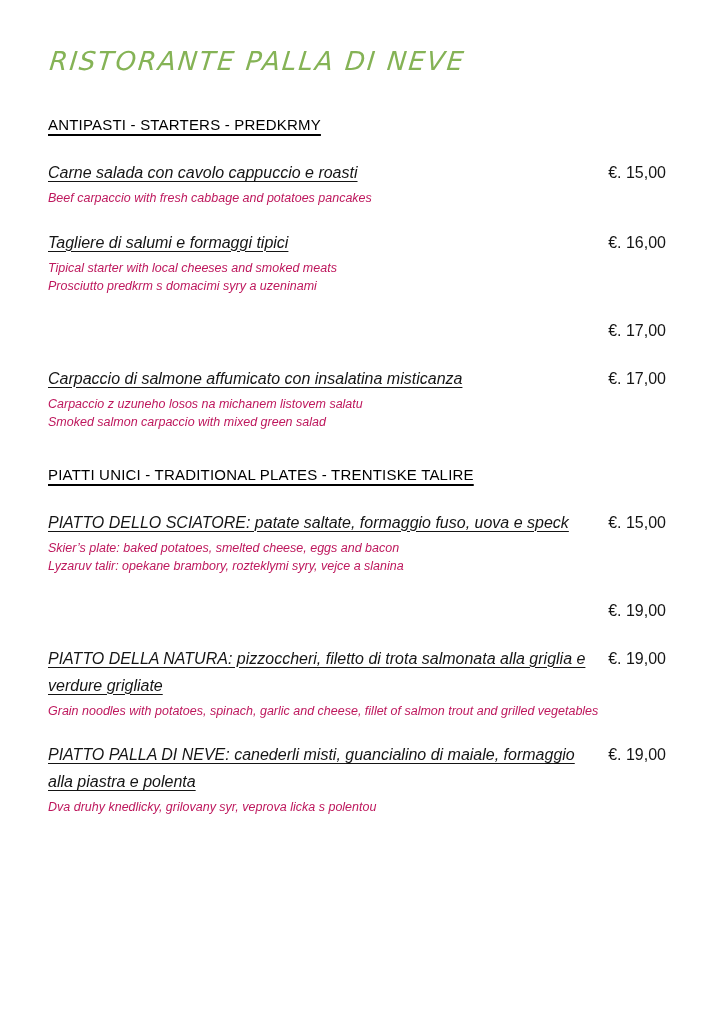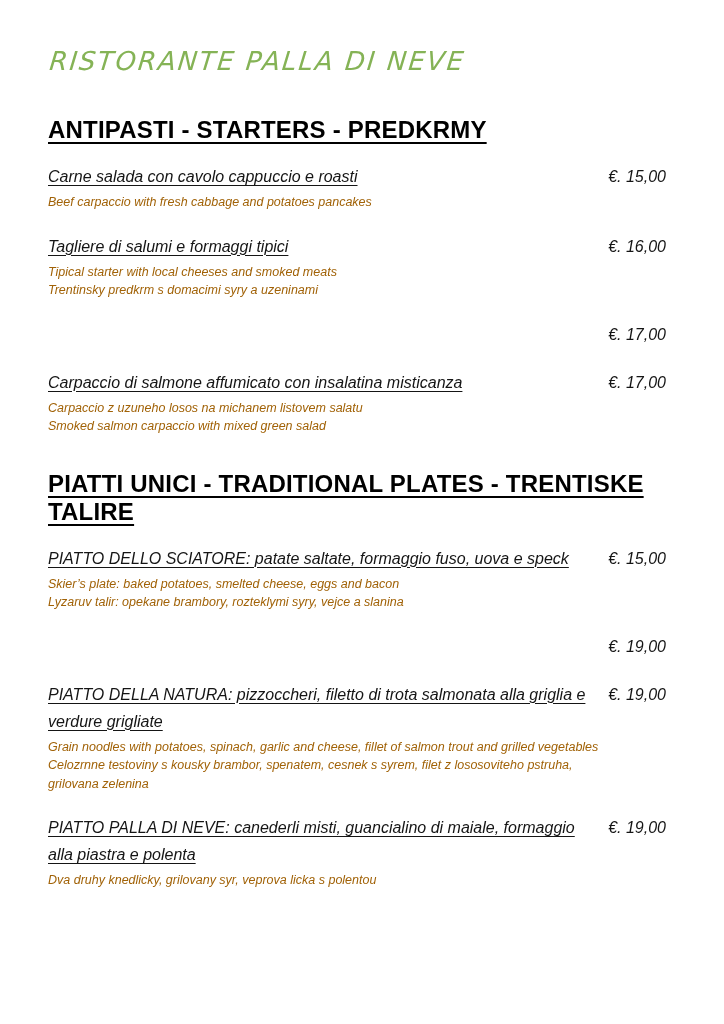--- a/index.html
+++ b/index.html
@@ -22,28 +22,28 @@
     letter-spacing: 2px;
     color: #85b356;
     transform: skewX(-6deg);
     transform-origin: left bottom;
     white-space: nowrap;
   }
   .menu-section { margin-top: 40px; }
   .menu-section.second { margin-top: 34px; }
   .section-title {
     display: inline-block;
-    font-size: 24px;
-    font-weight: 700;
+    font-size: 15px;
+    font-weight: 400;
     color: #000000;
     letter-spacing: 0.2px;
     text-decoration: underline;
     text-decoration-thickness: 2px;
     text-underline-offset: 4px;
-    margin-bottom: 19px;
+    margin-bottom: 26px;
   }
   .menu-item {
     display: flex;
     align-items: flex-start;
     margin-bottom: 21px;
   }
   .item-main { width: 552px; }
   .item-name {
     font-size: 16px;
     font-style: italic;
@@ -51,30 +51,29 @@
     line-height: 27px;
     color: #151515;
     text-decoration: underline;
     text-decoration-thickness: 1px;
     text-underline-offset: 3px;
     margin-bottom: 3px;
   }
   .item-price {
     margin-left: auto;
     font-size: 16px;
-    font-style: italic;
     line-height: 27px;
     white-space: nowrap;
     color: #151515;
   }
   .item-desc {
     font-size: 12.5px;
     font-style: italic;
     line-height: 18.5px;
-    color: #a16207;
+    color: #be185d;
   }
 </style>
 </head>
 <body>
 
 <div class="page">
 
   <h1 class="restaurant-name">RISTORANTE PALLA DI NEVE</h1>
 
   <section class="menu-section">
@@ -85,21 +84,21 @@
         <h3 class="item-name">Carne salada con cavolo cappuccio e roasti</h3>
         <p class="item-desc">Beef carpaccio with fresh cabbage and potatoes pancakes</p>
       </div>
       <div class="item-price">€. 15,00</div>
     </div>
 
     <div class="menu-item">
       <div class="item-main">
         <h3 class="item-name">Tagliere di salumi e formaggi tipici</h3>
         <p class="item-desc">Tipical starter with local cheeses and smoked meats</p>
-        <p class="item-desc">Trentinsky predkrm s domacimi syry a uzeninami</p>
+        <p class="item-desc">Prosciutto predkrm s domacimi syry a uzeninami</p>
       </div>
       <div class="item-price">€. 16,00</div>
     </div>
 
     <div class="menu-item">
       <div class="item-price">€. 17,00</div>
     </div>
 
     <div class="menu-item">
       <div class="item-main">
@@ -124,21 +123,20 @@
     </div>
 
     <div class="menu-item">
       <div class="item-price">€. 19,00</div>
     </div>
 
     <div class="menu-item">
       <div class="item-main">
         <h3 class="item-name">PIATTO DELLA NATURA: pizzoccheri, filetto di trota salmonata alla griglia e verdure grigliate</h3>
         <p class="item-desc">Grain noodles with potatoes, spinach, garlic and cheese, fillet of salmon trout and grilled vegetables</p>
-        <p class="item-desc">Celozrnne testoviny s kousky brambor, spenatem, cesnek s syrem, filet z lososoviteho pstruha, grilovana zelenina</p>
       </div>
       <div class="item-price">€. 19,00</div>
     </div>
 
     <div class="menu-item">
       <div class="item-main">
         <h3 class="item-name">PIATTO PALLA DI NEVE: canederli misti, guancialino di maiale, formaggio alla piastra e polenta</h3>
         <p class="item-desc">Dva druhy knedlicky, grilovany syr, veprova licka s polentou</p>
       </div>
       <div class="item-price">€. 19,00</div>

